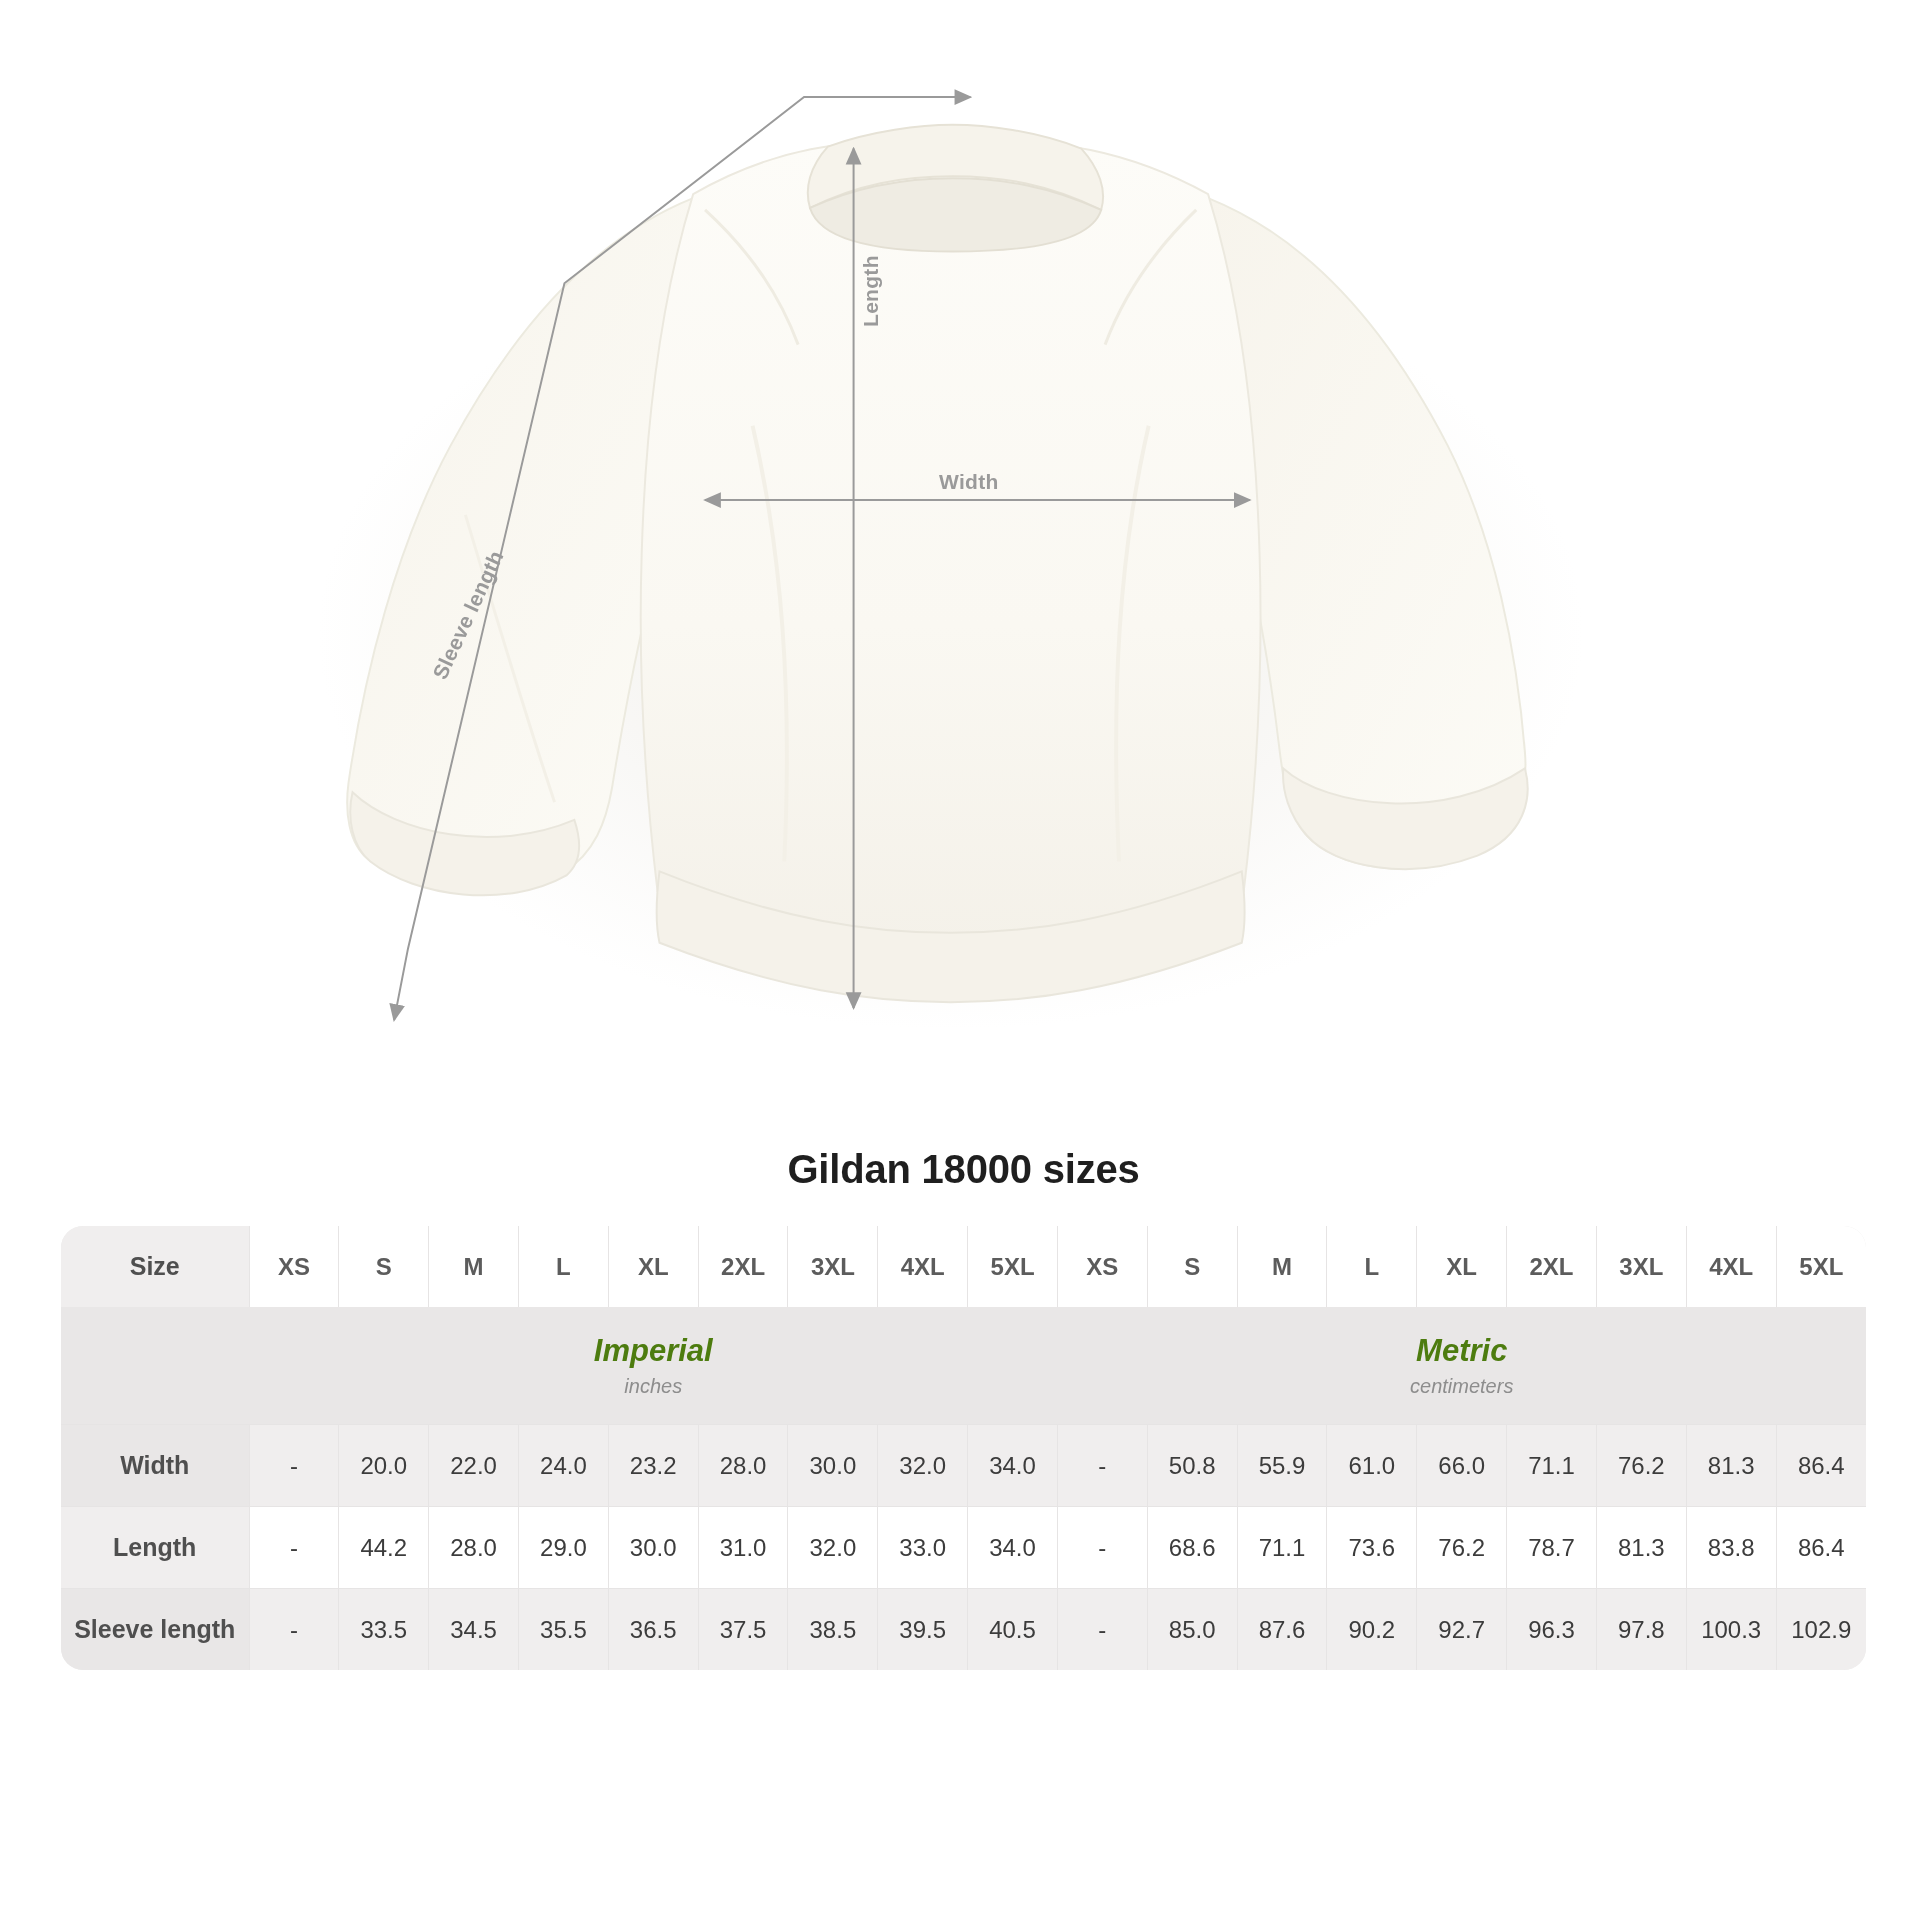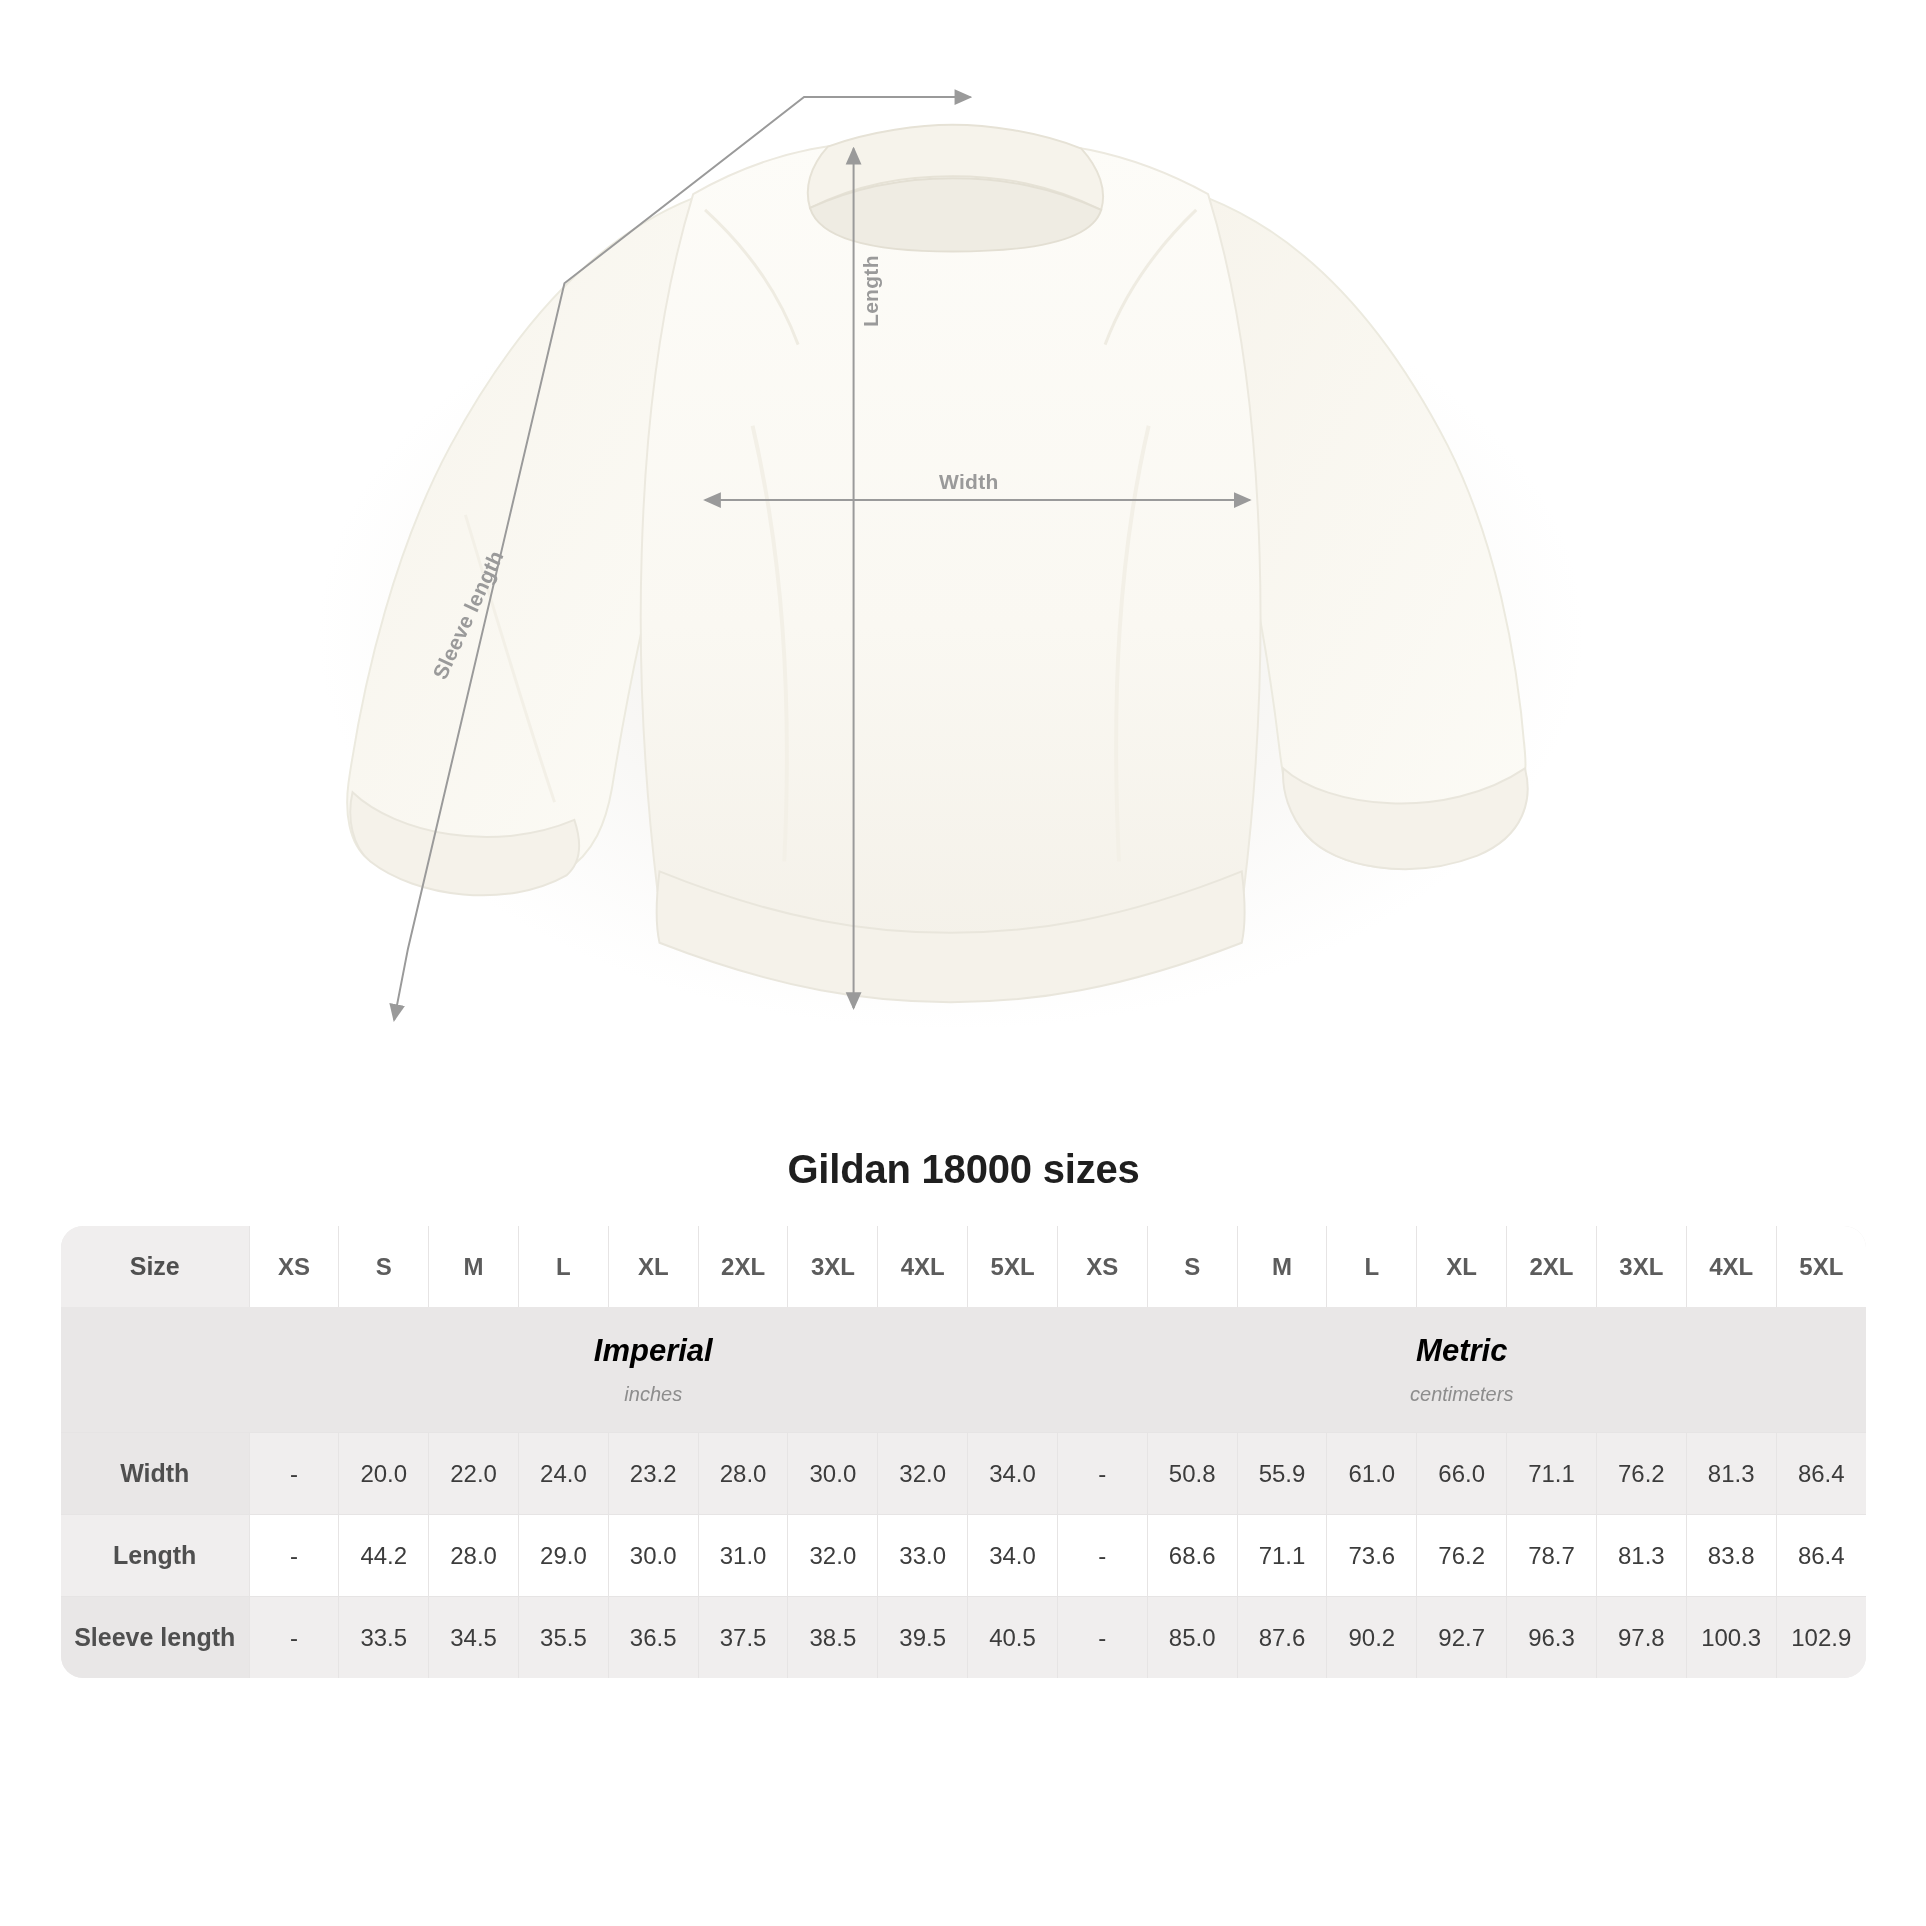--- a/index.html
+++ b/index.html
@@ -82,27 +82,27 @@
   #unit-row td {
     background: #e9e7e7;
     text-align: center;
     padding: 26px 0 26px 0;
     border: none;
   }
   .unit-name {
     font-size: 31px;
     font-weight: bold;
     font-style: italic;
-    color: #000000;
+    color: #4d7c0f;
   }
   .unit-sub {
     font-size: 20px;
     font-style: italic;
     color: #8d8d8d;
-    margin-top: 14px;
+    margin-top: 6px;
   }
   thead th {
     background: #ffffff;
     color: #5c5c5c;
     font-size: 24px;
     font-weight: bold;
     text-align: center;
     padding: 26px 0;
     border-right: 1px solid #e6e4e4;
   }

